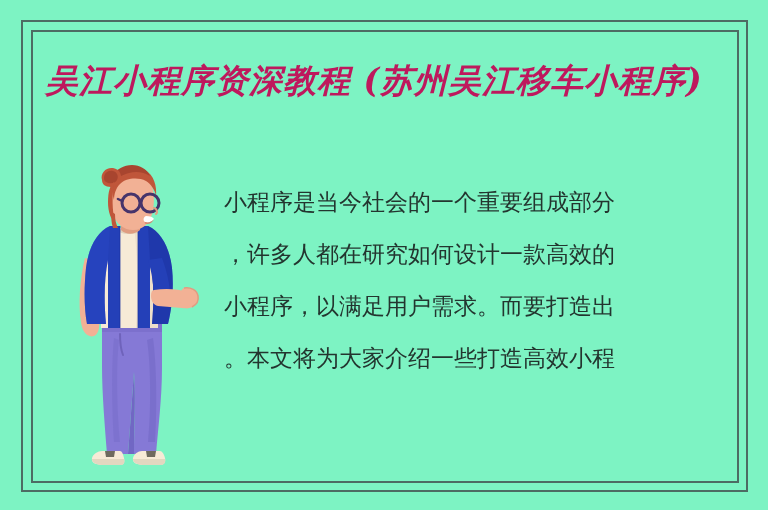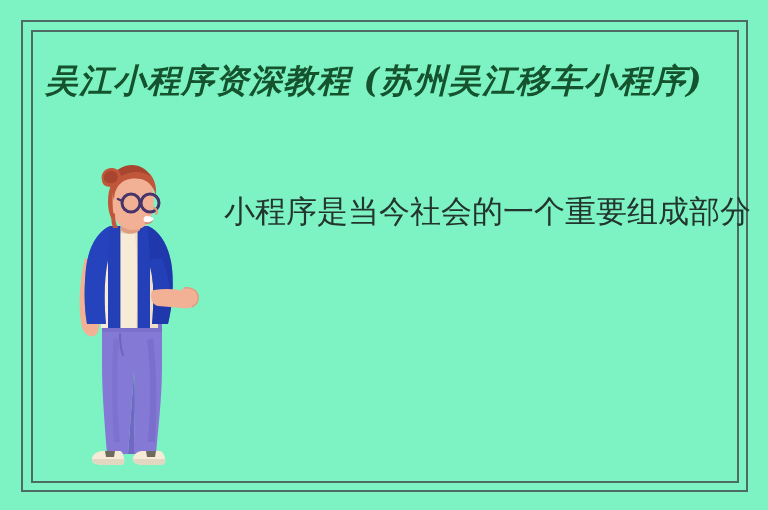--- a/index.html
+++ b/index.html
@@ -66,39 +66,39 @@
     top: 162px;
     width: 150px;
     height: 320px;
   }
   .illustration svg { display: block; width: 150px; height: 320px; }
 
   
   .body-copy {
     position: absolute;
     left: 224px;
-    top: 186px;
+    top: 176px;
     width: 512px;
     color: #23352f;
     font-family: Liberation Sans, sans-serif;
-    font-size: 31px;
+    font-size: 23px;
     line-height: 52px;
     letter-spacing: 0px;
   }
   .body-copy .line { display: block; white-space: nowrap; }
 </style>
 </head>
 <body>
 
 <div id="poster" style="background: rgb(125, 243, 195);">
 
   <div class="frame-outer" style="border-color: rgb(77, 107, 99);"></div>
   <div class="frame-inner" style="border-color: rgb(77, 107, 99);"></div>
 
-  <div class="title" style="color: #14532d;">吴江小程序资深教程 (苏州吴江移车小程序)</div>
+  <div class="title" style="color: #be185d;">吴江小程序资深教程 (苏州吴江移车小程序)</div>
 
   <div class="illustration">
     <svg viewBox="0 0 150 320" xmlns="http://www.w3.org/2000/svg" aria-hidden="true">
 
       <path d="M44 160 L104 160 L104 206 C104 236 100 268 98 292 L76 292 C76 266 78 236 76 210 C74 236 72 266 70 292 L49 292 C47 266 44 232 44 204 Z" fill="#8579d6"></path>
       <path d="M76 210 C78 236 76 266 76 292 L70 292 C72 266 74 236 76 210 Z" fill="#7167c4"></path>
       <path d="M95 176 C99 206 99 250 97 280 L90 280 C93 248 93 206 89 178 Z" fill="#7167c4" opacity="0.55"></path>
       <path d="M56 176 C53 206 54 250 56 280 L62 280 C59 248 58 206 61 178 Z" fill="#7167c4" opacity="0.35"></path>
 
       <path d="M44 160 L104 160 L104 170 L44 170 Z" fill="#7167c4" opacity="0.45"></path>
@@ -146,15 +146,18 @@
       <path d="M64 39 L60 37" stroke="#46346b" stroke-width="2.5" stroke-linecap="round"></path>
 
       <path d="M88 54 C92 54 95 55 96 57 C94 60 90 61 87 60 C85 59 85 55 88 54 Z" fill="#ffffff"></path>
       <path d="M87 60 C90 61 94 60 96 57 C95 60 92 62 89 62 C87 62 86 61 87 60 Z" fill="#d98571"></path>
       <path d="M96 46 C99 47 100 50 98 52" stroke="#e09c81" stroke-width="2" fill="none" stroke-linecap="round"></path>
     </svg>
   </div>
 
   <div class="body-copy" style="color: rgb(35, 53, 47);">
     <span class="line">小程序是当今社会的一个重要组成部分</span>
+    <span class="line">，许多人都在研究如何设计一款高效的</span>
+    <span class="line">小程序，以满足用户需求。而要打造出</span>
+    <span class="line">。本文将为大家介绍一些打造高效小程</span>
   </div>
 
 </div>
 
 </body></html>

